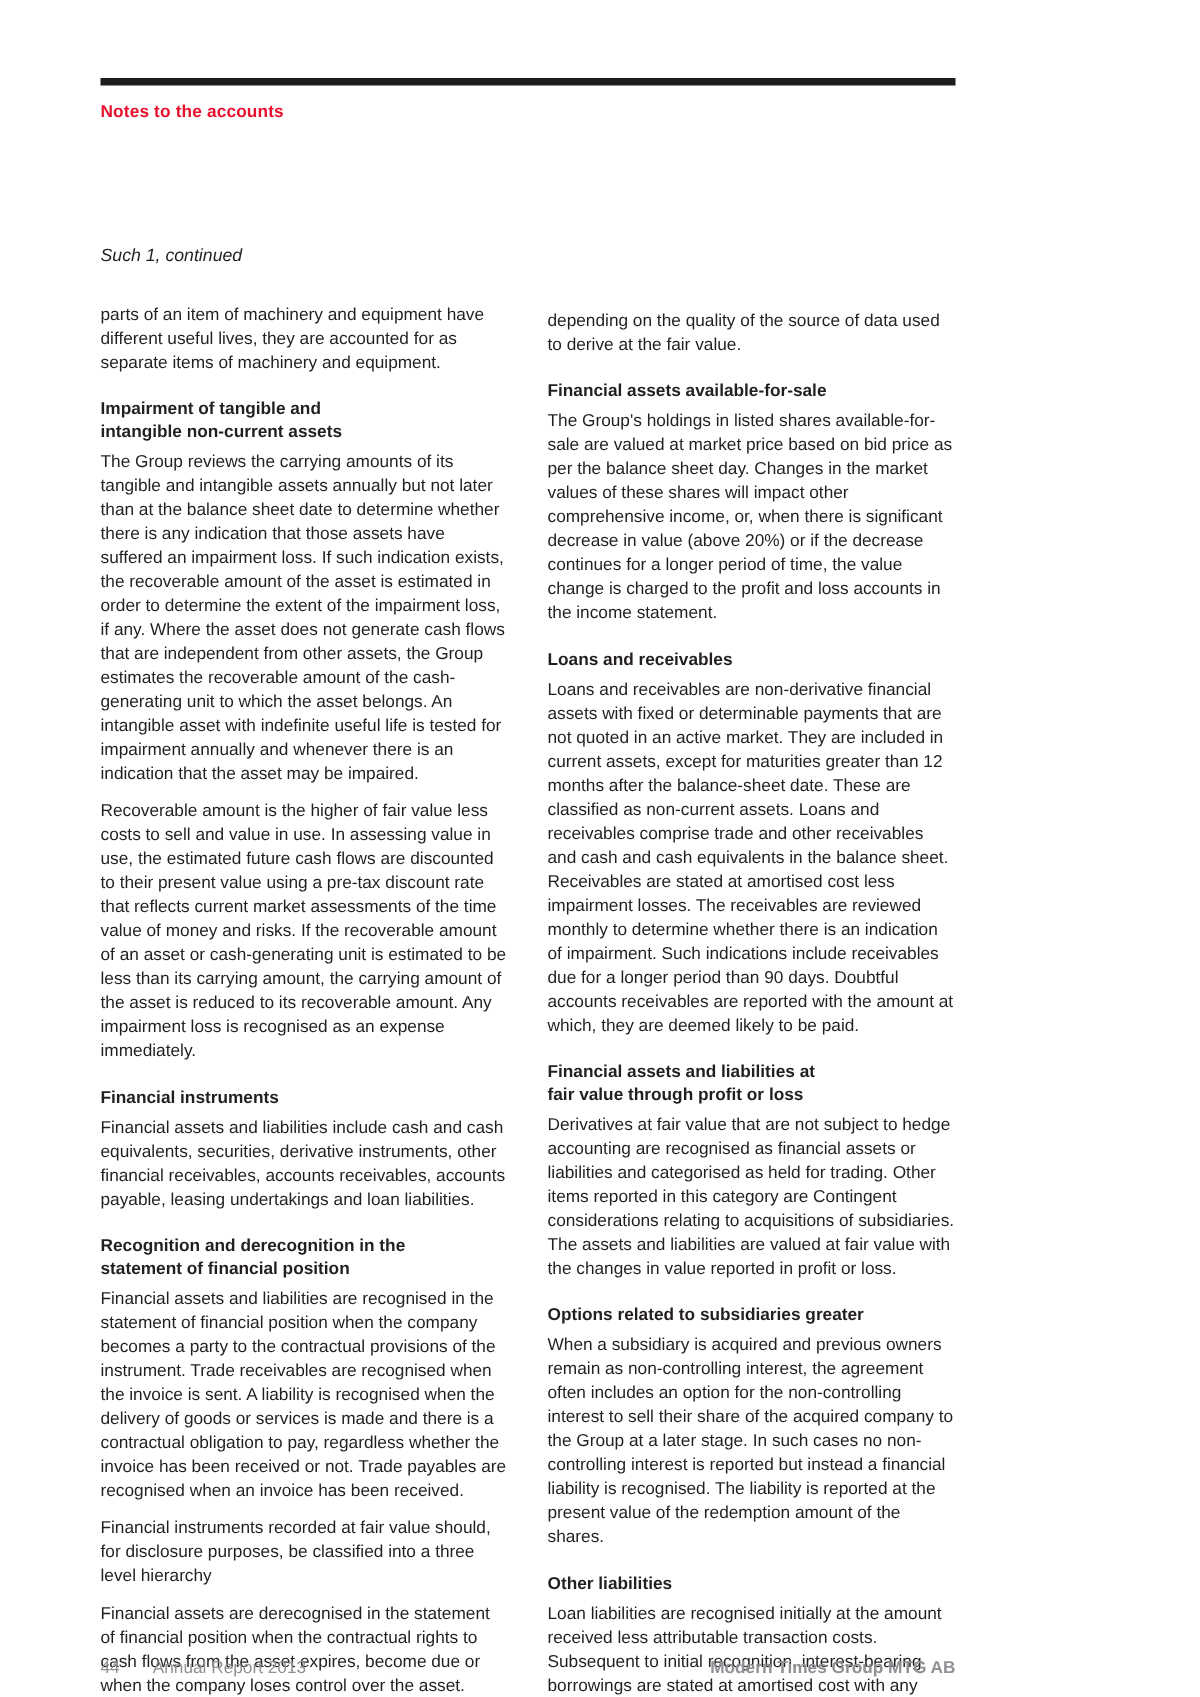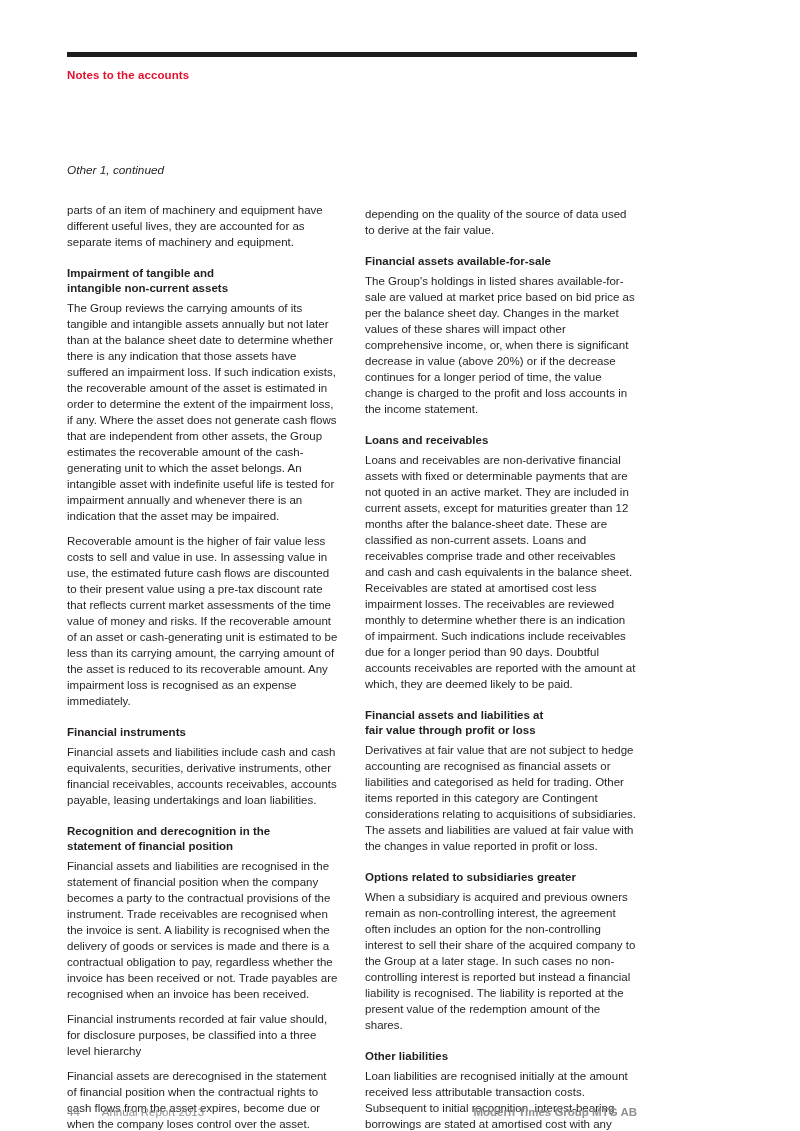--- a/index.html
+++ b/index.html
@@ -85,21 +85,21 @@
 </style>
 </head>
 <body>
 
 <div class="page">
 
   <div class="top-rule"></div>
 
   <div class="section-label">Notes to the accounts</div>
 
-  <div class="note-title">Other 1, continued</div>
+  <div class="note-title">Such 1, continued</div>
 
   <div class="columns">
 
     <div class="col">
       <p class="body">parts of an item of machinery and equipment have different useful lives, they are accounted for as separate items of machinery and equipment.</p>
       <h3 class="sub">Impairment of tangible and
 intangible non-current assets</h3>
       <p class="body">The Group reviews the carrying amounts of its tangible and intangible assets annually but not later than at the balance sheet date to determine whether there is any indication that those assets have suffered an impairment loss. If such indication exists, the recoverable amount of the asset is estimated in order to determine the extent of the impairment loss, if any. Where the asset does not generate cash flows that are independent from other assets, the Group estimates the recoverable amount of the cash-generating unit to which the asset belongs. An intangible asset with indefinite useful life is tested for impairment annually and whenever there is an indication that the asset may be impaired.</p>
       <p class="body">Recoverable amount is the higher of fair value less costs to sell and value in use. In assessing value in use, the estimated future cash flows are discounted to their present value using a pre-tax discount rate that reflects current market assessments of the time value of money and risks. If the recoverable amount of an asset or cash-generating unit is estimated to be less than its carrying amount, the carrying amount of the asset is reduced to its recoverable amount. Any impairment loss is recognised as an expense immediately.</p>
       <h3 class="sub">Financial instruments</h3>

